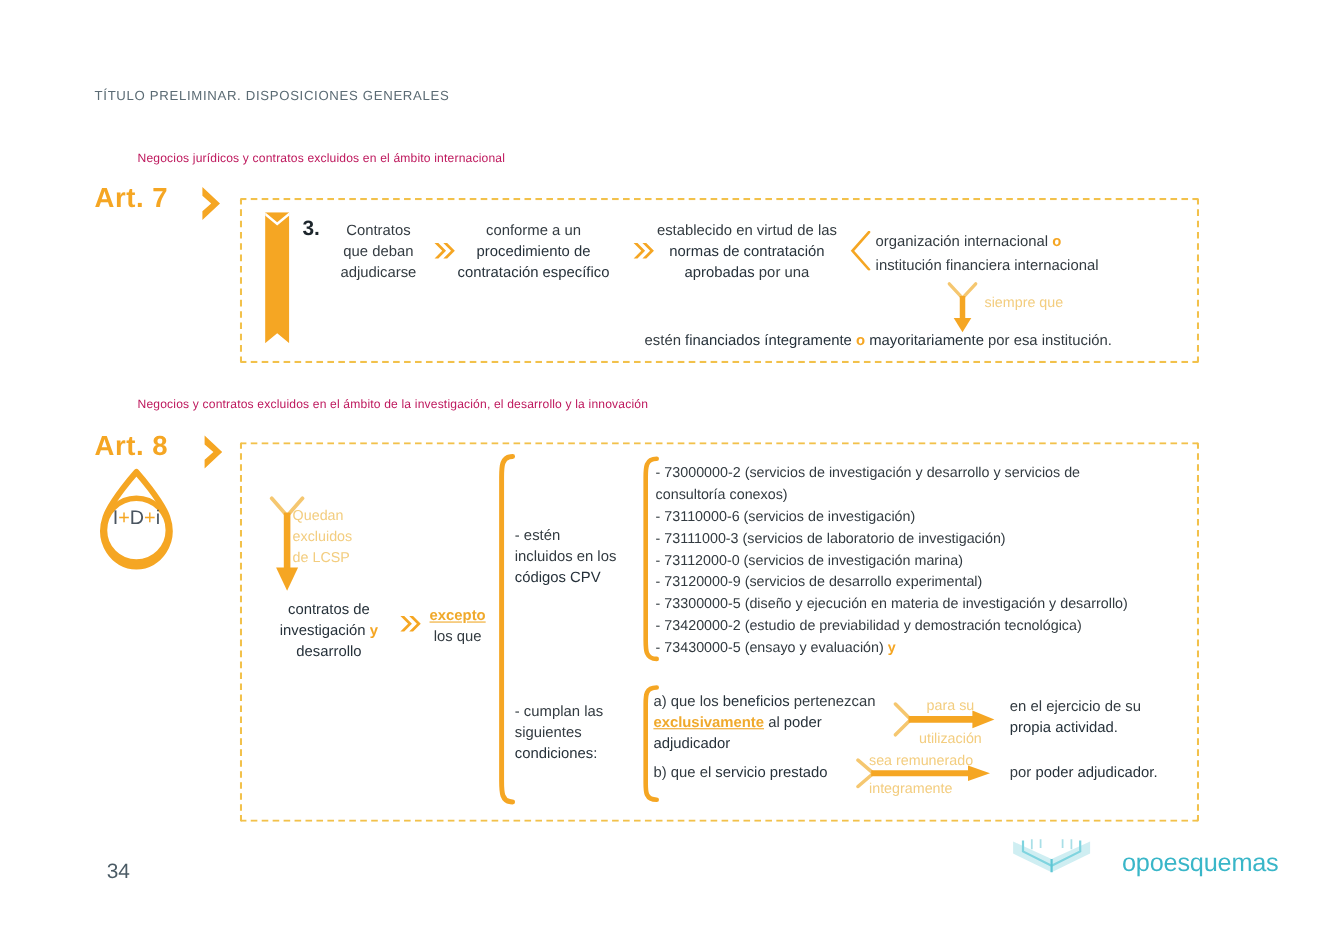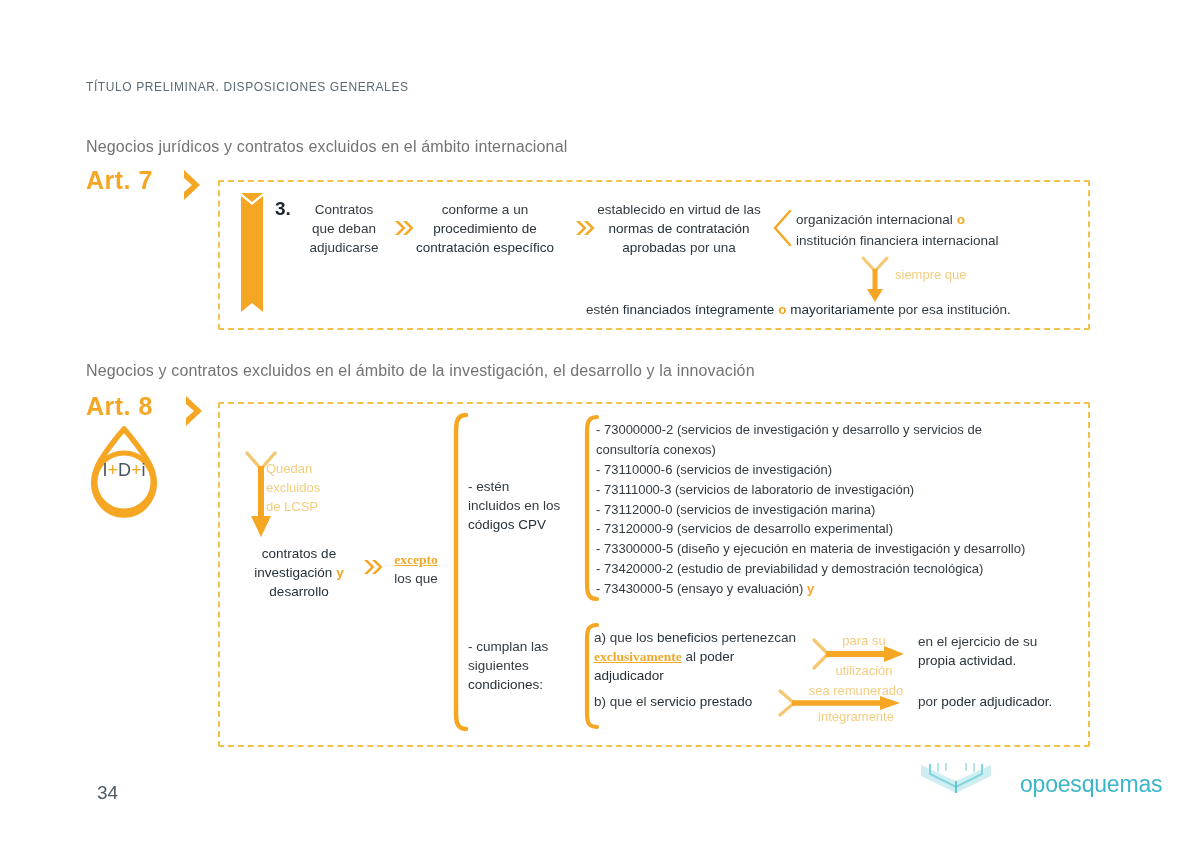--- a/index.html
+++ b/index.html
@@ -21,24 +21,25 @@
     left:86px;top:80px;
     font-size:12px;
     letter-spacing:.6px;
     color:#5b6b74;
     font-weight:400;
     white-space:nowrap;
   }
 
   
   .sec-title{
-    color:#737373;
-    font-size:16px;
+    color:#be185d;
+    font-size:11px;
     white-space:nowrap;
     letter-spacing:.15px;
+    margin-left:39px;
   }
   .art-label{
     color:#F5A623;
     font-size:25px;
     font-weight:700;
     letter-spacing:.5px;
     white-space:nowrap;
   }
   .chev-big{width:26px;height:34px;}
 
@@ -52,21 +53,21 @@
 
   
   .txt{
     font-size:13.5px;
     line-height:1.42;
     color:#333b41;
   }
   .txt.center{text-align:center;}
   .b{font-weight:400;color:#26313a;}
   .or{color:#F5A623;font-weight:700;}
-  .or-u{color:#F0A92B;font-weight:700;text-decoration:underline;font-family:Liberation Serif, serif;}
+  .or-u{color:#F0A92B;font-weight:700;text-decoration:underline;}
   .num{font-size:19px;font-weight:700;color:#1d262c;}
 
   .pale{
     color:#F3CD7F;
     font-size:13px;
     line-height:1.45;
     white-space:nowrap;
   }
 
   
@@ -287,21 +288,21 @@
 
   <div class="abs txt" style="left:594px;top:692px;">
     <span>b) que el </span><span class="b">servicio prestado</span>
   </div>
 
   <svg class="abs" style="left:778px;top:689px;width:124px;height:28px;" viewBox="0 0 124 28">
     <path d="M2 2 L16 14 L2 26" stroke="#F5C770" stroke-width="3.2" fill="none" stroke-linecap="round"></path>
     <path d="M14 14 L106 14" stroke="#F5A623" stroke-width="5.5" fill="none"></path>
     <path d="M102 7 L122 14 L102 21 Z" fill="#F5A623"></path>
   </svg>
-  <div class="abs pale" style="left:790px;top:682px;text-align:center;width:110px;margin-left:11px;">
+  <div class="abs pale" style="left:790px;top:682px;text-align:left;width:110px;">
     <div>sea remunerado</div>
     <div style="margin-top:7px;">integramente</div>
   </div>
 
   <div class="abs txt" style="left:918px;top:692px;">
     <span>por </span><span class="b">poder adjudicador.</span>
   </div>
 
   <div class="abs pagenum">34</div>
 

